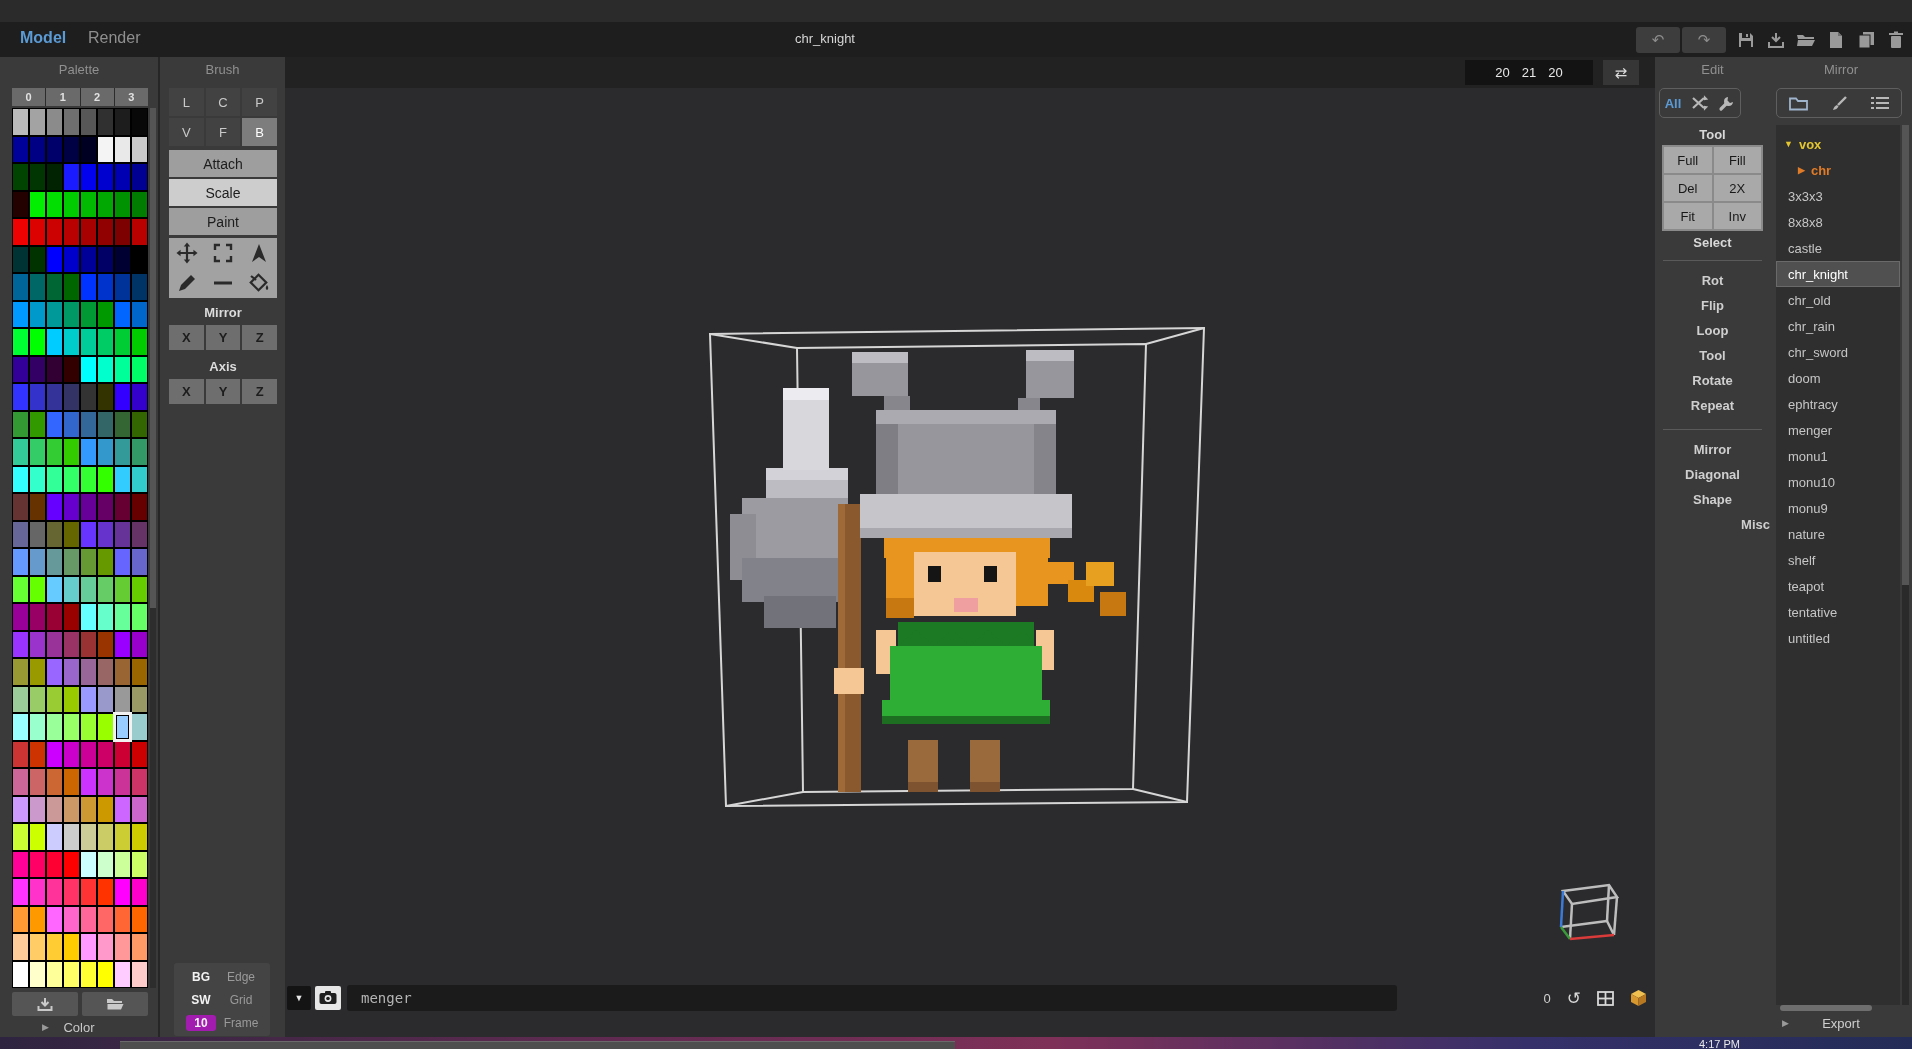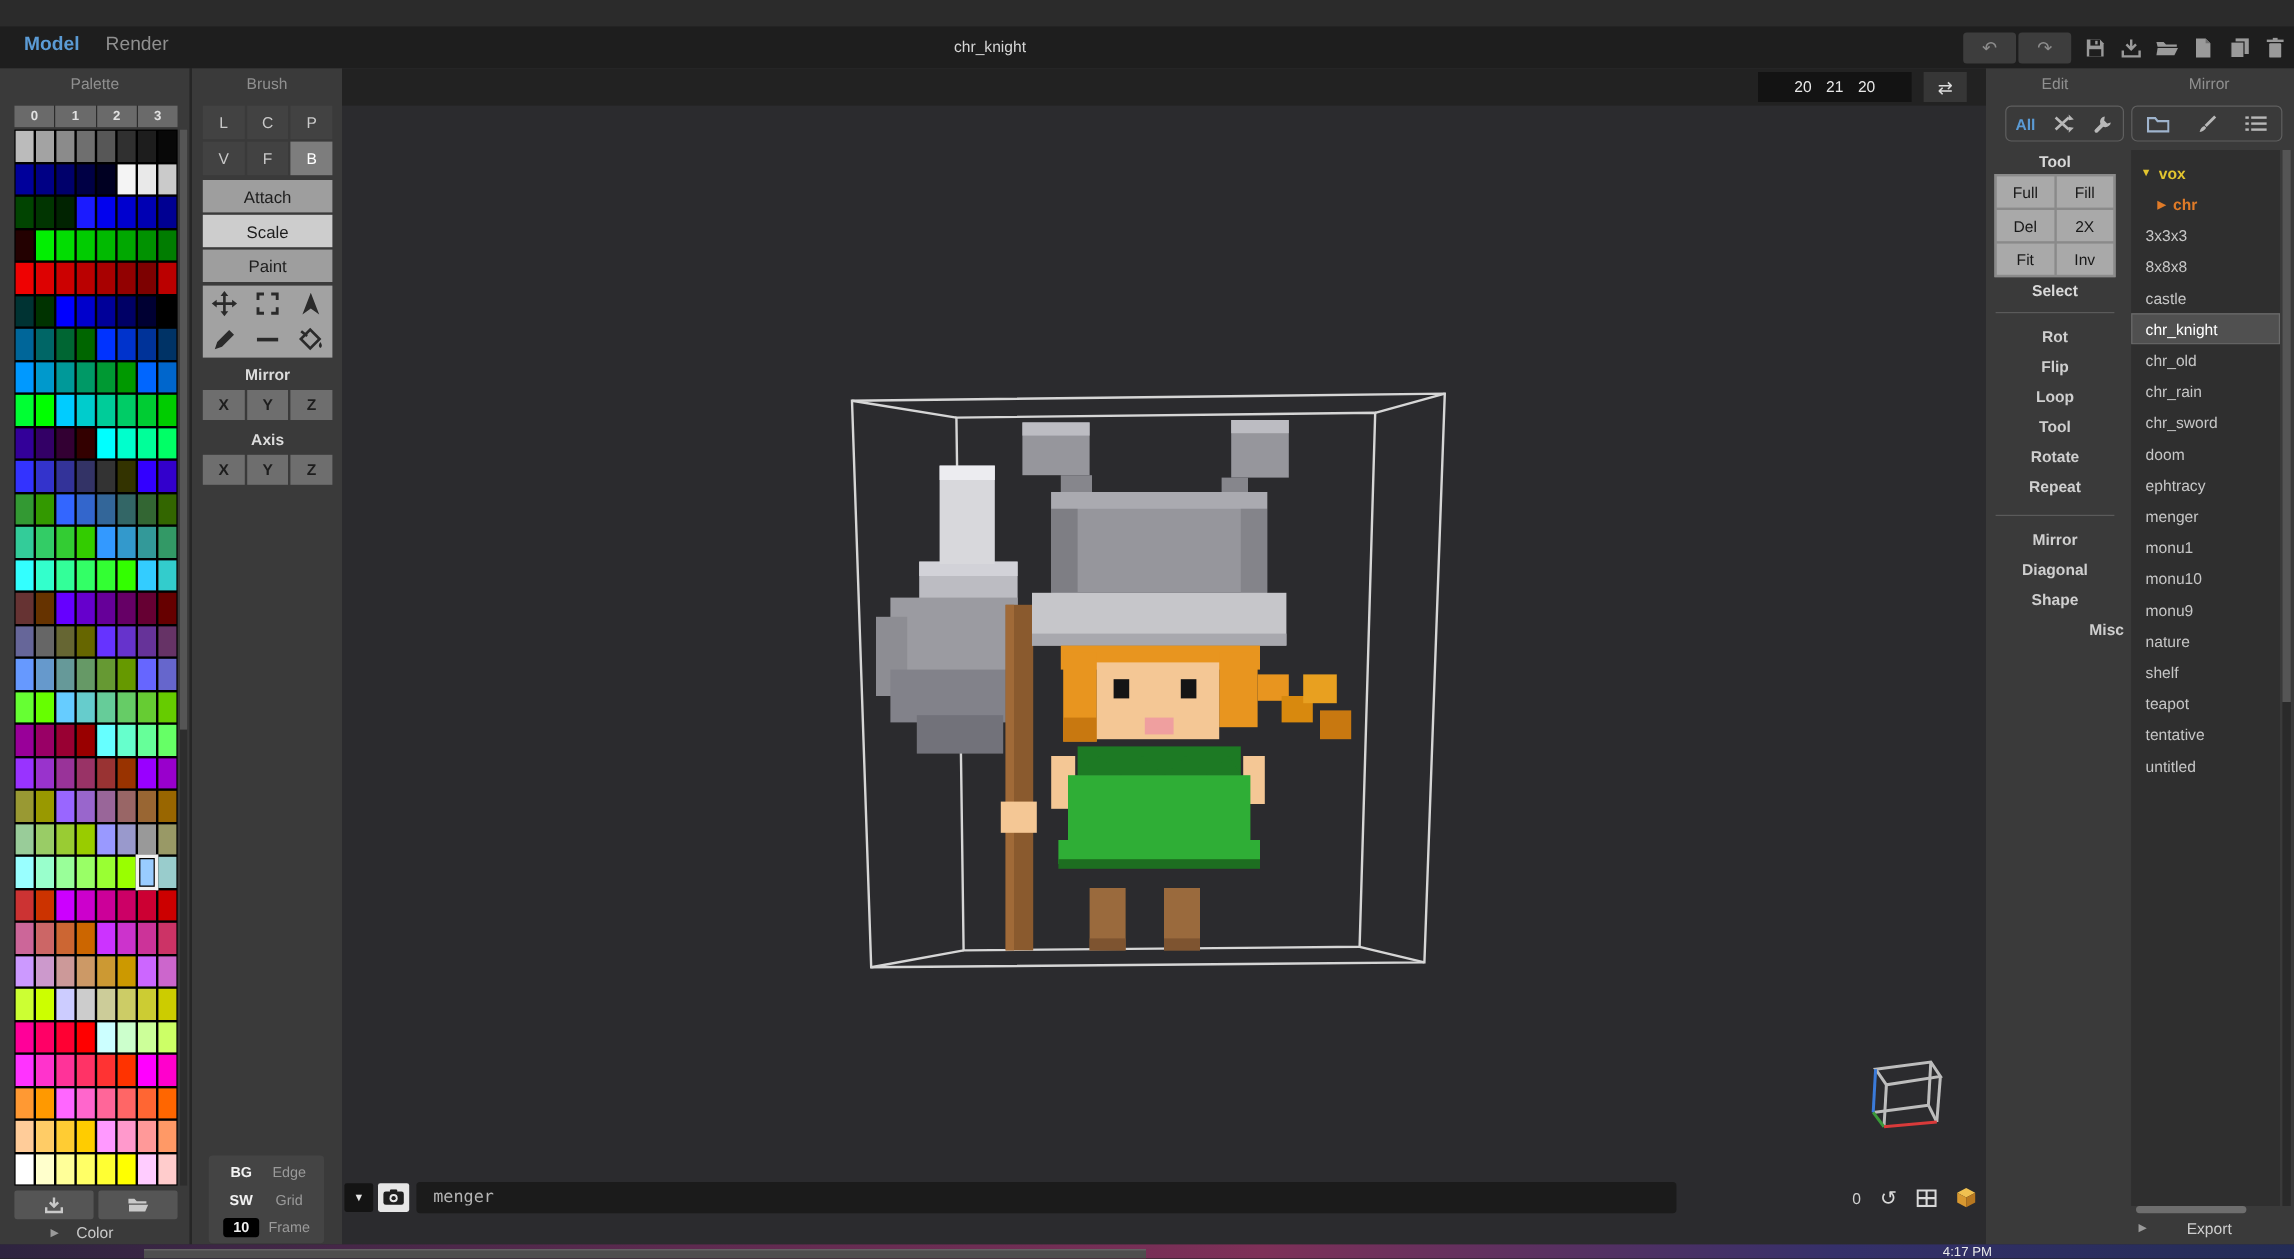--- a/index.html
+++ b/index.html
@@ -52,39 +52,39 @@
   .action-btn { position:absolute; left:9px; width:108px; height:27px; background:#9e9e9e; color:#1d1d1d; font-size:14px; display:flex; align-items:center; justify-content:center; }
   .action-btn.active { background:#cdcdcd; }
   .tool-icon-box { position:absolute; left:9px; top:181px; width:108px; height:60px; background:#a2a2a2; display:grid; grid-template-columns:repeat(3,1fr); grid-template-rows:repeat(2,1fr); }
   .tool-icon { display:flex; align-items:center; justify-content:center; }
   .mini-label { position:absolute; left:0; width:126px; text-align:center; font-size:13px; font-weight:bold; color:#dcdcdc; }
   .xyz-grid { position:absolute; left:9px; width:108px; display:grid; grid-template-columns:repeat(3,1fr); gap:2px; }
   .xyz-btn { height:25px; background:#6e6e6e; color:#1d1d1d; font-weight:bold; font-size:13px; display:flex; align-items:center; justify-content:center; }
   .toggle-box { position:absolute; left:14px; top:906px; width:96px; height:73px; background:#444; border-radius:3px; padding:2px 8px; }
   .toggle-row { display:flex; align-items:center; height:23px; }
   .toggle-left { width:38px; text-align:center; font-size:12px; font-weight:bold; color:#f2f2f2; }
-  .toggle-left .boxed { display:inline-block; background:#000000; border-radius:3px; padding:1px 8px; }
+  .toggle-left .boxed { display:inline-block; background:#a21caf; border-radius:3px; padding:1px 8px; }
   .toggle-right { flex:1; text-align:center; font-size:12px; color:#9a9a9a; }
 
   
   .viewport { left:285px; top:57px; width:1370px; height:980px; background:#2b2b2e; overflow:hidden; }
   .vp-topstrip { position:absolute; left:0; top:0; width:1370px; height:31px; background:#222; }
   .size-box { position:absolute; right:62px; top:3px; width:128px; height:25px; background:#131313; color:#e8e8e8; font-size:13px; display:flex; align-items:center; justify-content:center; gap:12px; }
   .swap-box { position:absolute; right:16px; top:3px; width:36px; height:25px; background:#363636; color:#dcdcdc; font-size:15px; display:flex; align-items:center; justify-content:center; }
   .console-bar { position:absolute; left:0; top:926px; width:1370px; height:30px; }
   .dd-btn { position:absolute; left:2px; top:3px; width:24px; height:24px; background:#141414; color:#e8e8e8; font-size:9px; display:flex; align-items:center; justify-content:center; border-radius:2px; }
   .cam-btn { position:absolute; left:30px; top:3px; width:26px; height:24px; background:#e6e6e6; border-radius:2px; display:flex; align-items:center; justify-content:center; }
   .console-input { position:absolute; left:62px; top:2px; width:1050px; height:26px; background:#1b1b1b; border-radius:3px; color:#b5b5b5; font-family:"DejaVu Sans Mono", monospace; font-size:14px; line-height:26px; padding-left:14px; }
   .view-modes { position:absolute; right:8px; top:2px; height:26px; display:flex; align-items:center; gap:16px; font-size:14px; color:#999; }
   .view-num { color:#d0d0d0; font-size:13px; }
   .rot-icon { color:#d8d8d8; font-size:17px; }
 
   
   .edit-col { left:1655px; top:57px; width:115px; height:980px; }
-  .seg-box { position:absolute; left:16px; top:31px; width:99px; height:30px; border:1px solid #5f5f5f; border-radius:5px; display:flex; align-items:center; justify-content:space-around; }
+  .seg-box { position:absolute; left:4px; top:31px; width:82px; height:30px; border:1px solid #5f5f5f; border-radius:5px; display:flex; align-items:center; justify-content:space-around; }
   .seg-all { color:#5b9bd5; font-weight:bold; font-size:13px; }
   .sec-label { position:absolute; left:0; width:115px; text-align:center; font-size:13px; font-weight:bold; color:#d8d8d8; }
   .tool-grid { position:absolute; left:7px; top:88px; width:101px; display:grid; grid-template-columns:1fr 1fr; gap:2px; background:#8a8a8a; border:2px solid #8a8a8a; }
   .tool-btn { height:26px; background:#a9a9a9; color:#181818; font-size:13px; display:flex; align-items:center; justify-content:center; }
   .divider { position:absolute; left:8px; width:99px; height:1px; background:#5a5a5a; }
   .edit-item { position:absolute; left:0; width:115px; text-align:center; font-size:13px; font-weight:bold; color:#cfcfcf; height:25px; }
 
   
   .proj-col { left:1770px; top:57px; width:142px; height:980px; }
   .proj-listbox { position:absolute; left:6px; top:68px; width:124px; height:880px; background:#2f2f2f; }
@@ -96,21 +96,21 @@
   .proj-vscroll { position:absolute; left:132px; top:68px; width:7px; height:880px; background:#2a2a2a; }
   .proj-vscroll .thumb { position:absolute; left:0; top:0; width:7px; height:460px; background:#555; }
   .export-bar { position:absolute; left:0; top:955px; width:142px; height:25px; font-size:13px; color:#cfcfcf; }
   .export-bar .tri { position:absolute; left:12px; top:6px; font-size:9px; color:#9a9a9a; }
   .export-bar .lbl { position:absolute; left:0; width:142px; text-align:center; top:4px; }
 
   
   .taskbar { left:0; top:1037px; width:1912px; height:12px;
     background:linear-gradient(90deg,#2e2440 0%,#5e2a50 30%,#7e3058 55%,#35306a 80%,#232c56 100%); overflow:hidden; }
   .taskbar .graybar { position:absolute; left:120px; top:4px; width:835px; height:8px; background:#4e4e4e; border-top:1px solid #6a6a6a; }
-  .taskbar .clock { position:absolute; left:1619px; top:1px; color:#e8e8e8; font-size:11px; }
+  .taskbar .clock { position:absolute; left:1699px; top:1px; color:#e8e8e8; font-size:11px; }
 
   svg { display:block; }
 </style>
 </head>
 <body>
 
 <div id="app">
 
 
   <div class="abs menubar">

